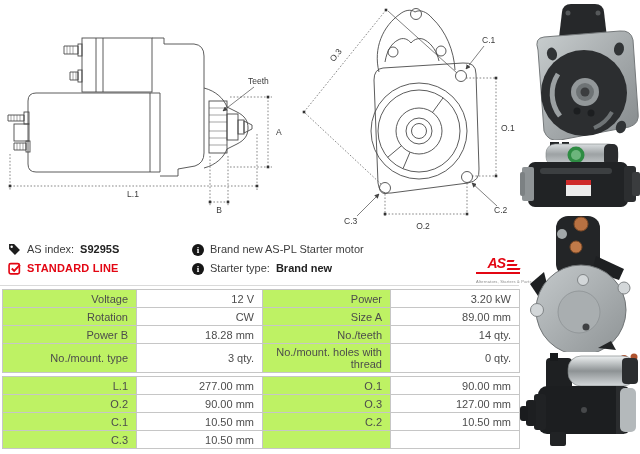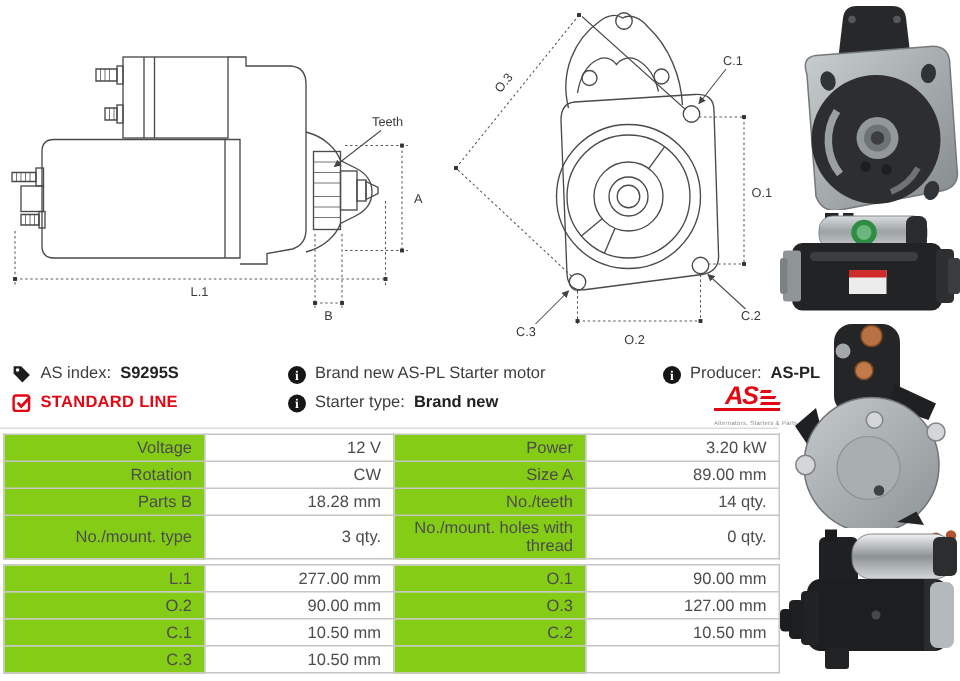--- a/index.html
+++ b/index.html
@@ -12,34 +12,34 @@
   .badge{position:absolute;display:flex;align-items:flex-end;gap:6px;font-size:11px;line-height:13px;white-space:nowrap;}
   .badge b{color:#222;}
   .badge .txt{color:#3d3d3d;}
   .std{color:#e30613;font-weight:bold;letter-spacing:0.2px;}
   .info-i{width:12px;height:12px;border-radius:50%;background:#161616;color:#fff;
           font:bold 9px/12px "Liberation Serif",serif;text-align:center;display:inline-block;flex:0 0 12px;}
   .info-i::before{content:"i";}
   
   .logo{display:block;width:44px;}
   .logo-mark{display:flex;align-items:flex-end;justify-content:flex-end;height:15px;}
-  .logo-as{font-style:italic;font-weight:bold;font-size:17px;line-height:15px;color:#e30613;letter-spacing:-1px;}
+  .logo-as{font-style:italic;font-weight:bold;font-size:14px;line-height:15px;color:#e30613;letter-spacing:-1px;}
   .logo-bars{display:inline-flex;flex-direction:column;align-items:flex-start;gap:1.5px;margin-left:2px;margin-bottom:1px;}
   .logo-bars i{display:block;height:2.4px;background:#e30613;transform:skewX(-25deg);}
   .logo-bars i:nth-child(1){width:7px;}
   .logo-bars i:nth-child(2){width:10px;}
   .logo-bars i:nth-child(3){width:13px;}
   .logo-tagline{border-top:2px solid #e30613;margin-top:1px;padding-top:1px;font-size:4px;
                 color:#8a8a8a;text-align:center;letter-spacing:0.2px;}
   
   .spec{position:absolute;left:2px;top:289px;}
   table.spec-t{border-collapse:collapse;table-layout:fixed;width:517px;font-size:11px;color:#4c4c4c;}
   table.spec-t td{border:1px solid #c6c6c6;padding:2px 8px;text-align:right;vertical-align:middle;
                   line-height:12px;height:13px;word-wrap:break-word;}
-  td.lbl{background:#84cc16;}
+  td.lbl{background:#bef264;}
   td.val{background:#ffffff;}
   .gap{height:3px;}
   .dimtxt{font-size:8.5px;fill:#3a3a3a;font-family:"Liberation Sans","DejaVu Sans",sans-serif;}
 </style>
 </head>
 <body>
 
 <div class="page">
 
   <svg width="0" height="0" style="position:absolute">
@@ -262,25 +262,20 @@
     <span class="info-i"></span>
     <span class="txt">Brand new AS-PL Starter motor</span>
   </div>
 
   <div class="badge" style="left:192px;top:262px">
     <span class="info-i"></span>
     <span class="txt">Starter type:</span>
       <b>Brand new</b>
   </div>
 
-  <div class="badge" style="left:442px;top:243px">
-    <span class="info-i"></span>
-    <span class="txt">Producer:</span>
-      <b>AS-PL</b>
-  </div>
 
   <div class="badge logo" style="left:476px;top:256px">
     <div class="logo-mark">
       <span class="logo-as">AS</span>
       <span class="logo-bars">
           <i></i>
           <i></i>
           <i></i>
         </span>
     </div>
@@ -304,21 +299,21 @@
           <td class="lbl">Power</td>
           <td class="val">3.20 kW</td>
         </tr>
         <tr>
           <td class="lbl">Rotation</td>
           <td class="val">CW</td>
           <td class="lbl">Size A</td>
           <td class="val">89.00 mm</td>
         </tr>
         <tr>
-          <td class="lbl">Parts B</td>
+          <td class="lbl">Power B</td>
           <td class="val">18.28 mm</td>
           <td class="lbl">No./teeth</td>
           <td class="val">14 qty.</td>
         </tr>
         <tr>
           <td class="lbl">No./mount. type</td>
           <td class="val">3 qty.</td>
           <td class="lbl">No./mount. holes with thread</td>
           <td class="val">0 qty.</td>
         </tr>

